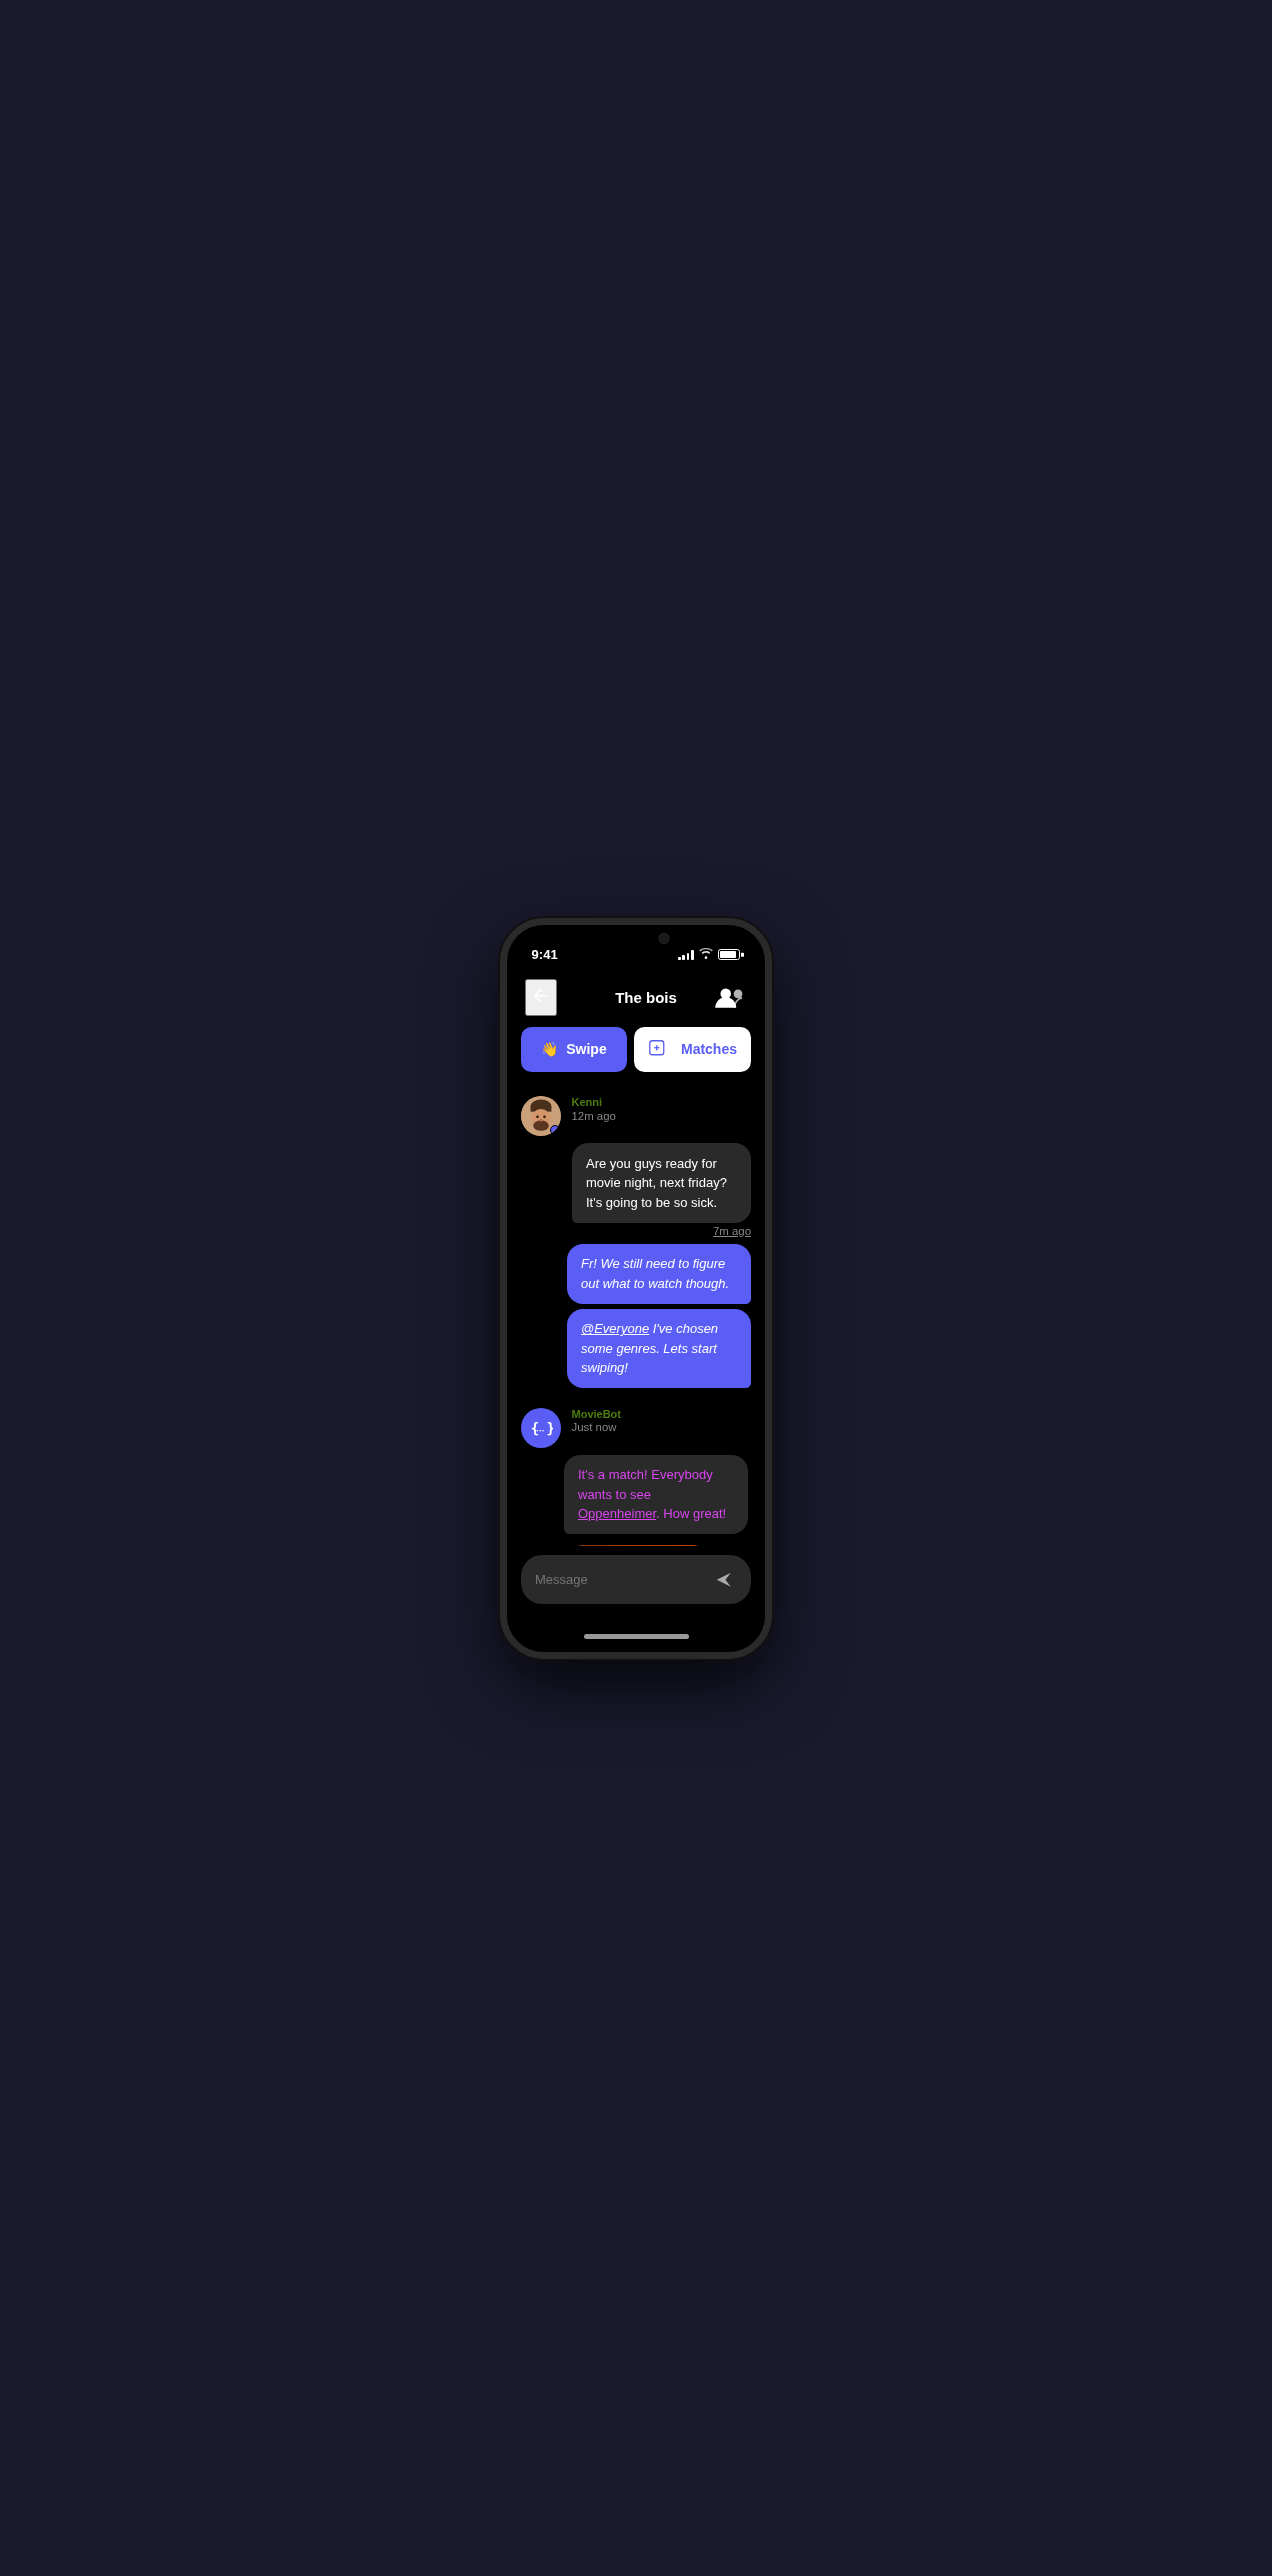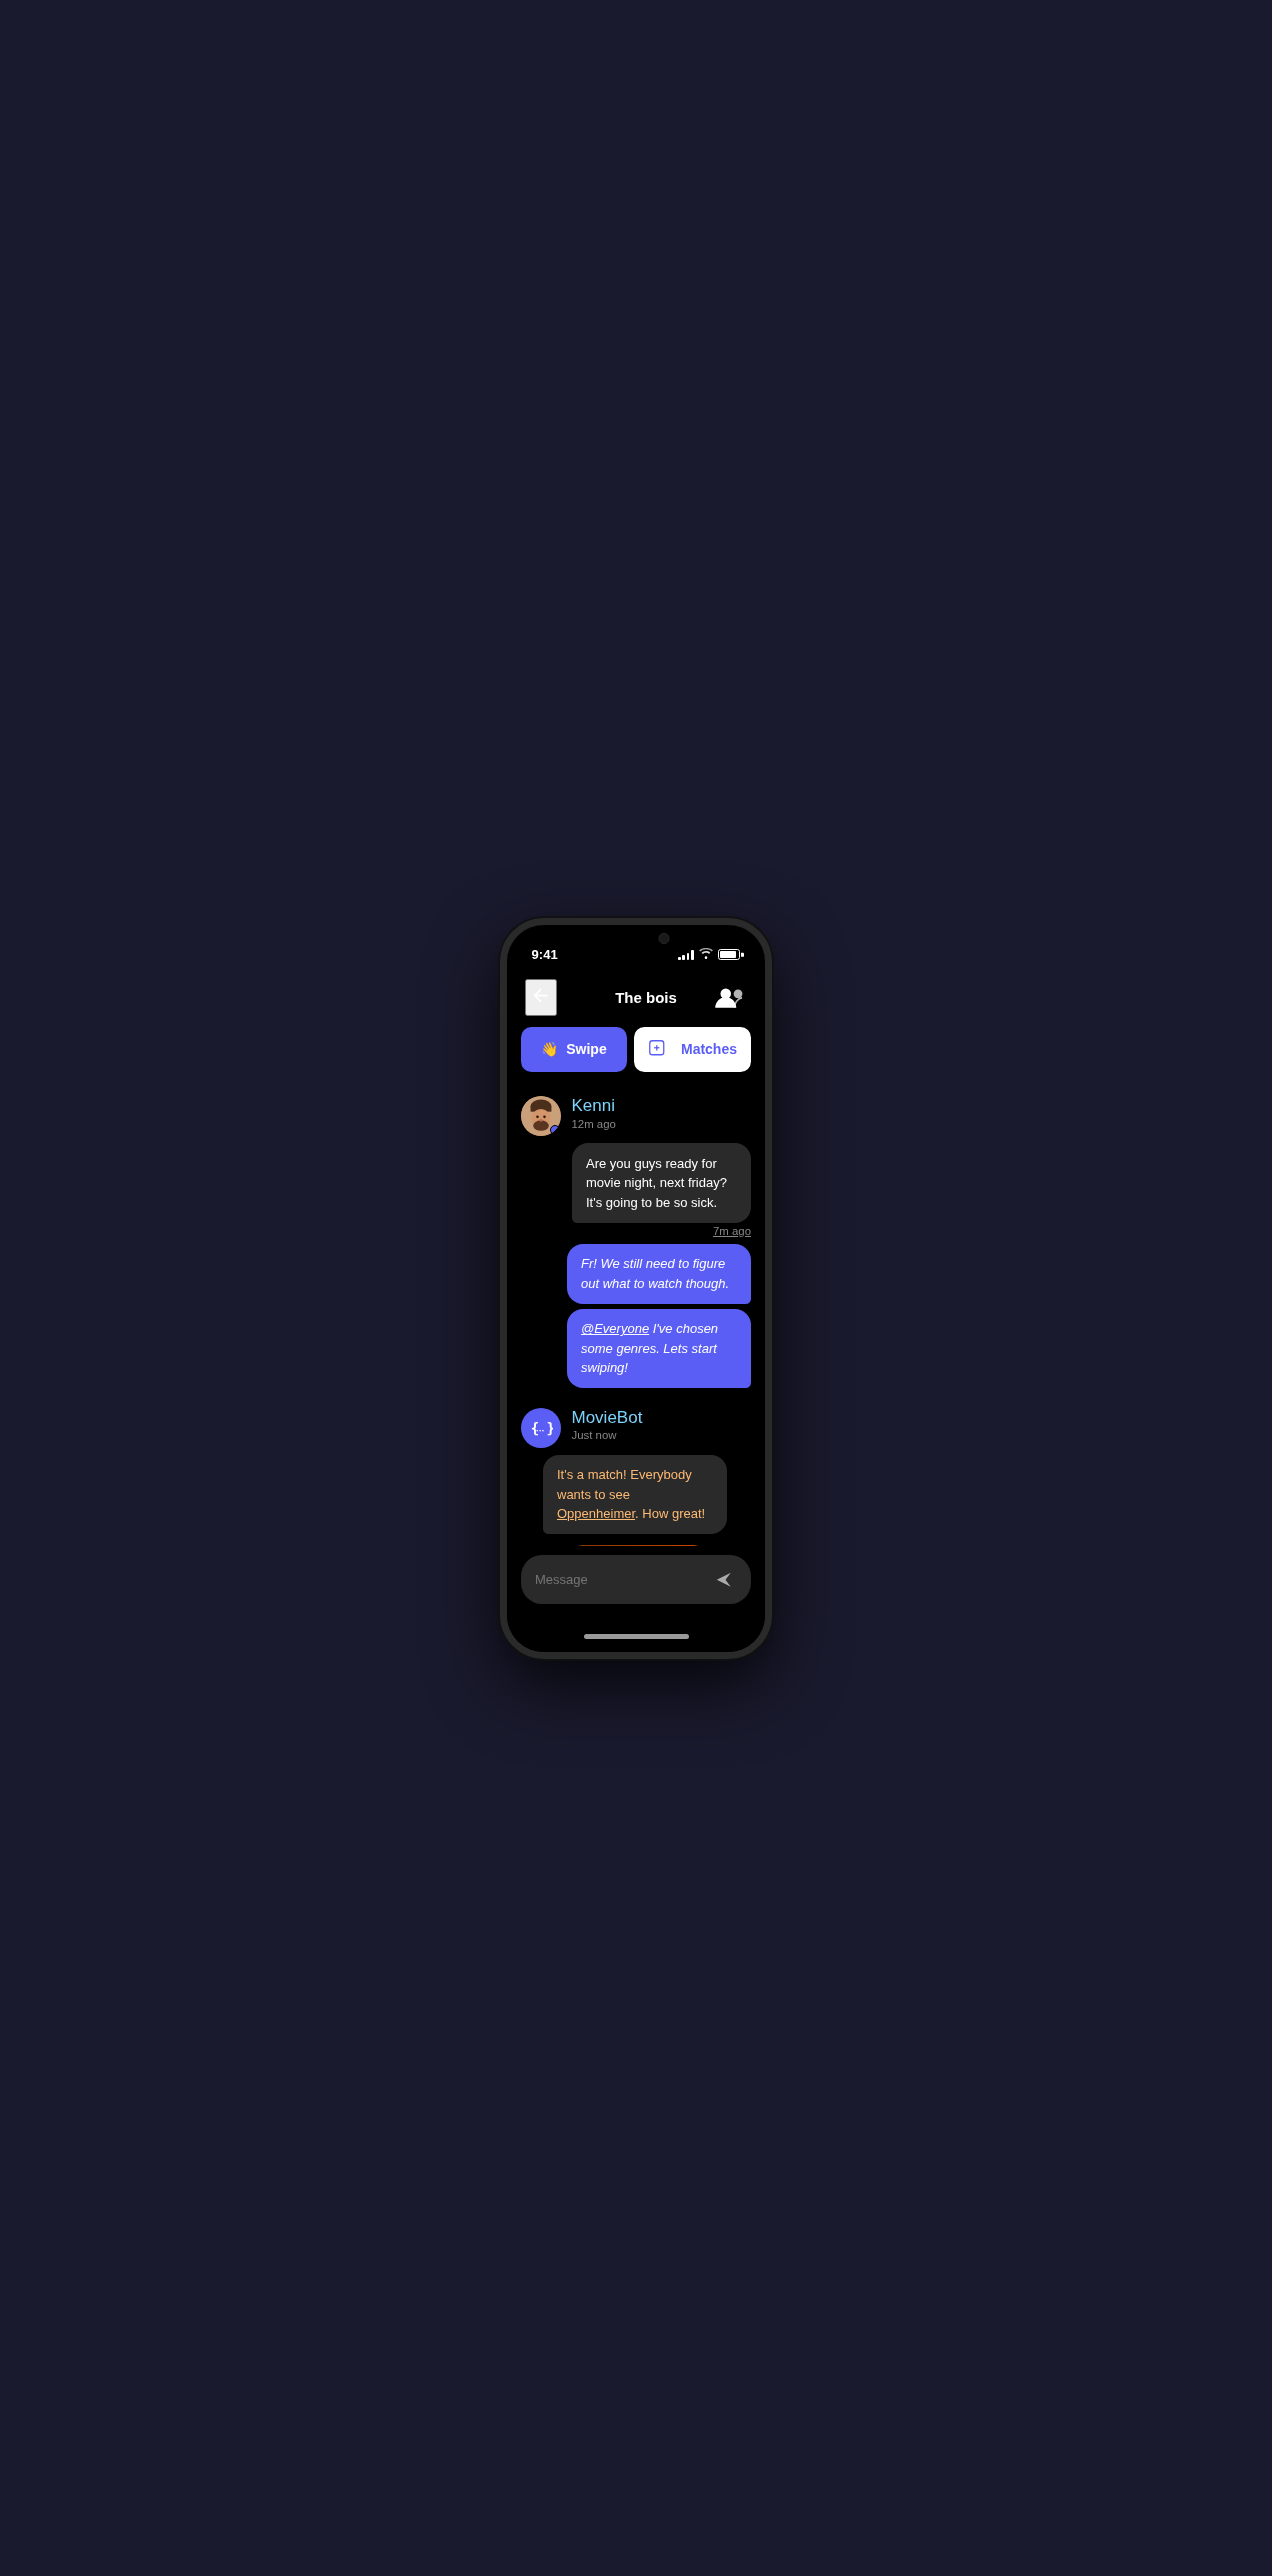--- a/index.html
+++ b/index.html
@@ -250,23 +250,23 @@
       border-radius: 50%;
       border: 1.8px solid #000;
     }
 
     .sender-info {
       display: flex;
       flex-direction: column;
     }
 
     .sender-name {
-      color: #7dd3fc;
-      font-size: 17px;
-      font-weight: 400;
+      color: #4d7c0f;
+      font-size: 11px;
+      font-weight: 700;
       margin-bottom: 1.8px;
     }
 
     .sender-time {
       color: #888;
       font-size: 11.4px;
     }
 
     
     .bubble-received {
@@ -322,28 +322,28 @@
       align-items: center;
       justify-content: center;
       flex-shrink: 0;
       font-size: 17.5px;
       color: #fff;
       font-weight: 700;
     }
 
     .bot-bubble {
       background: #2a2a2a;
-      color: #fdba74;
+      color: #d946ef;
       border-radius: 16px 16px 16px 5.3px;
       padding: 10.5px 14px;
       font-size: 13px;
       line-height: 1.5;
       max-width: 80%;
       margin-bottom: 10.5px;
-      margin-left: 22px;
+      margin-left: 43px;
     }
 
     .underline-link {
       text-decoration: underline;
       cursor: pointer;
     }
 
     
     .movie-poster {
       margin-left: 51px;

